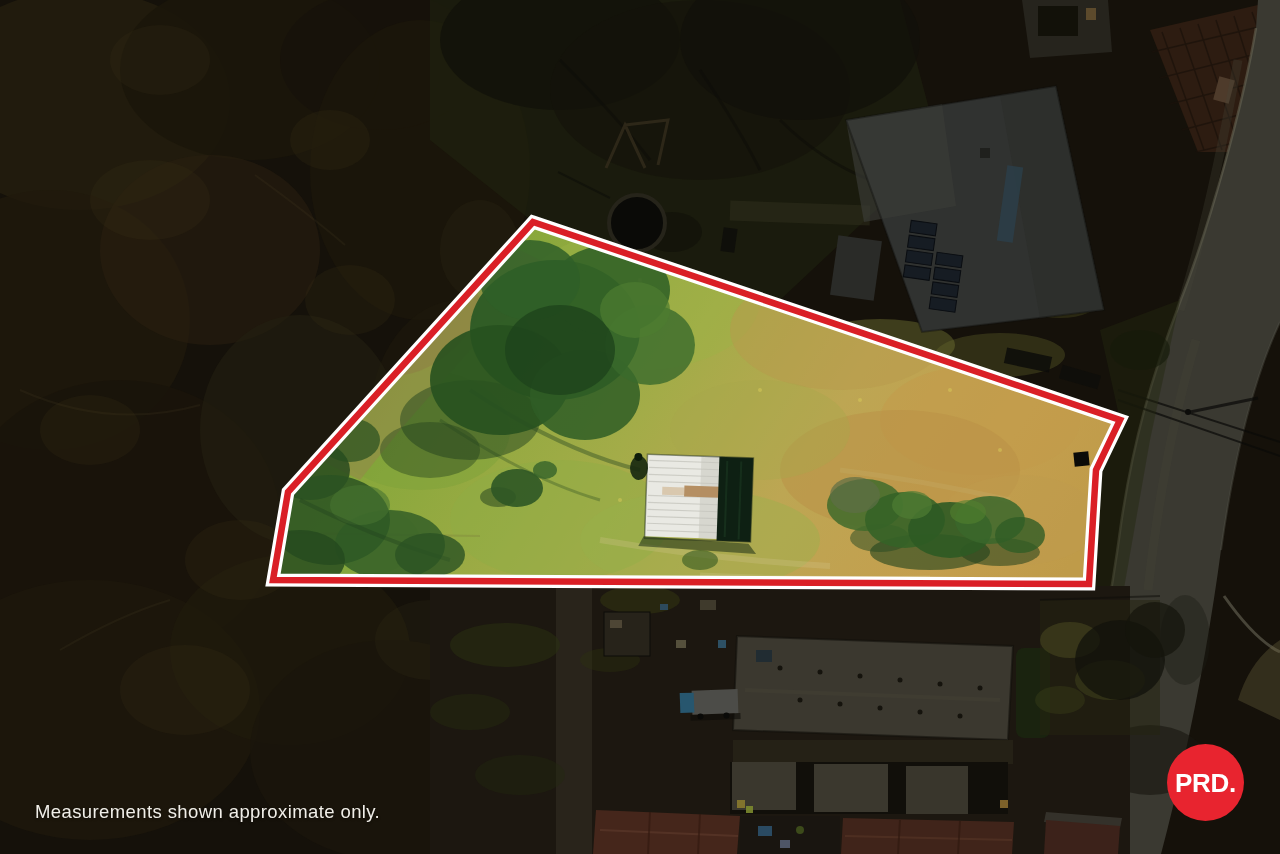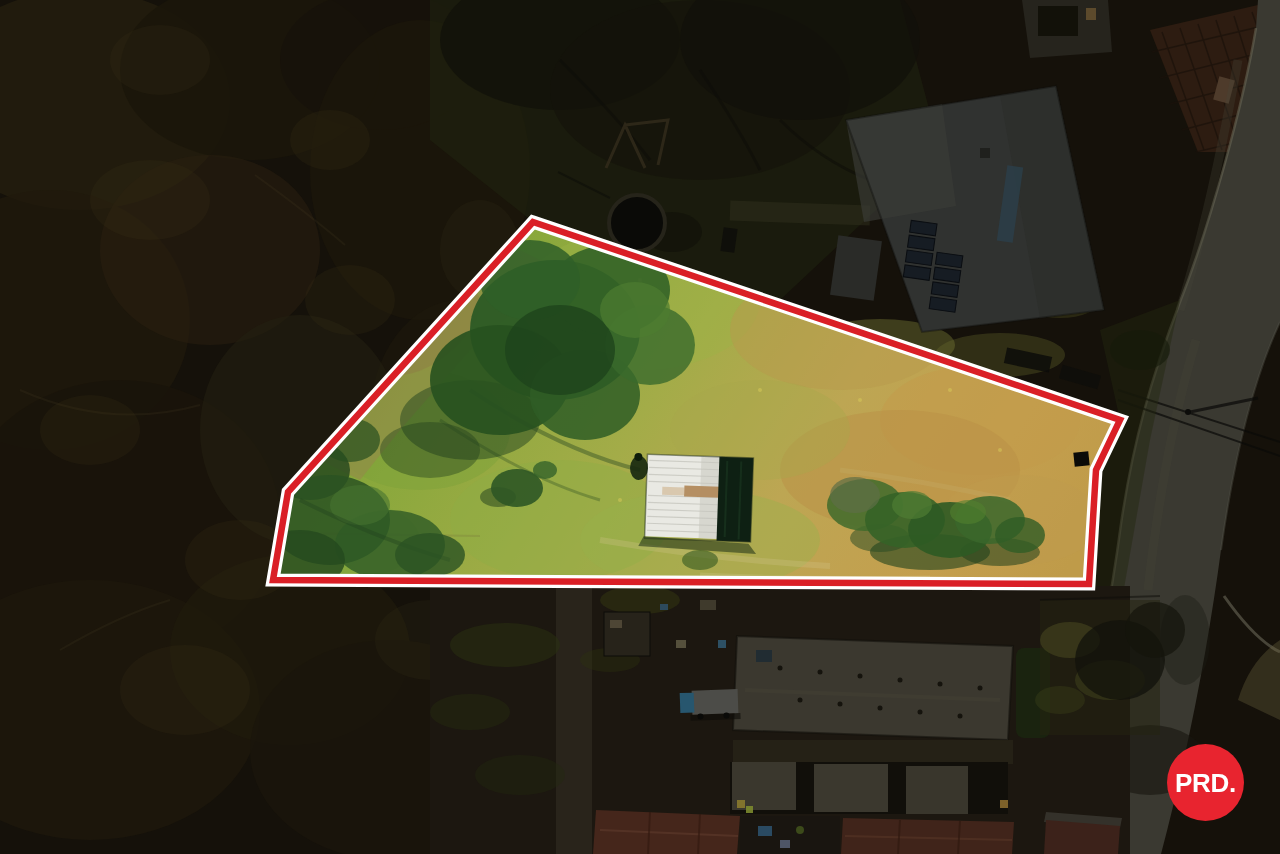--- a/index.html
+++ b/index.html
@@ -340,19 +340,20 @@
       </g>
       <rect x="1074" y="452" width="15" height="14" fill="#0b0b08" transform="rotate(-6 1081 459)"></rect>
     </g>
 
     <g>
       <path d="M533,222 L1120,420 L1096,470 L1089,584 L273,580 L288,492 Z" fill="none" stroke-width="13" stroke-linejoin="miter" stroke="#ffffff"></path>
       <path d="M533,222 L1120,420 L1096,470 L1089,584 L273,580 L288,492 Z" fill="none" stroke-width="6.5" stroke-linejoin="miter" stroke="#da1f26"></path>
     </g>
   </svg>
 
+  <div class="disclaimer">Measurements shown approximate only.</div>
 
   <svg class="logo" viewBox="0 0 77 77">
     <circle cx="38.5" cy="38.5" r="38.5" fill="#e8242f"></circle>
     <text x="38.5" y="48" text-anchor="middle" fill="#ffffff">PRD.</text>
   </svg>
 
 </div>
 
 </body></html>

